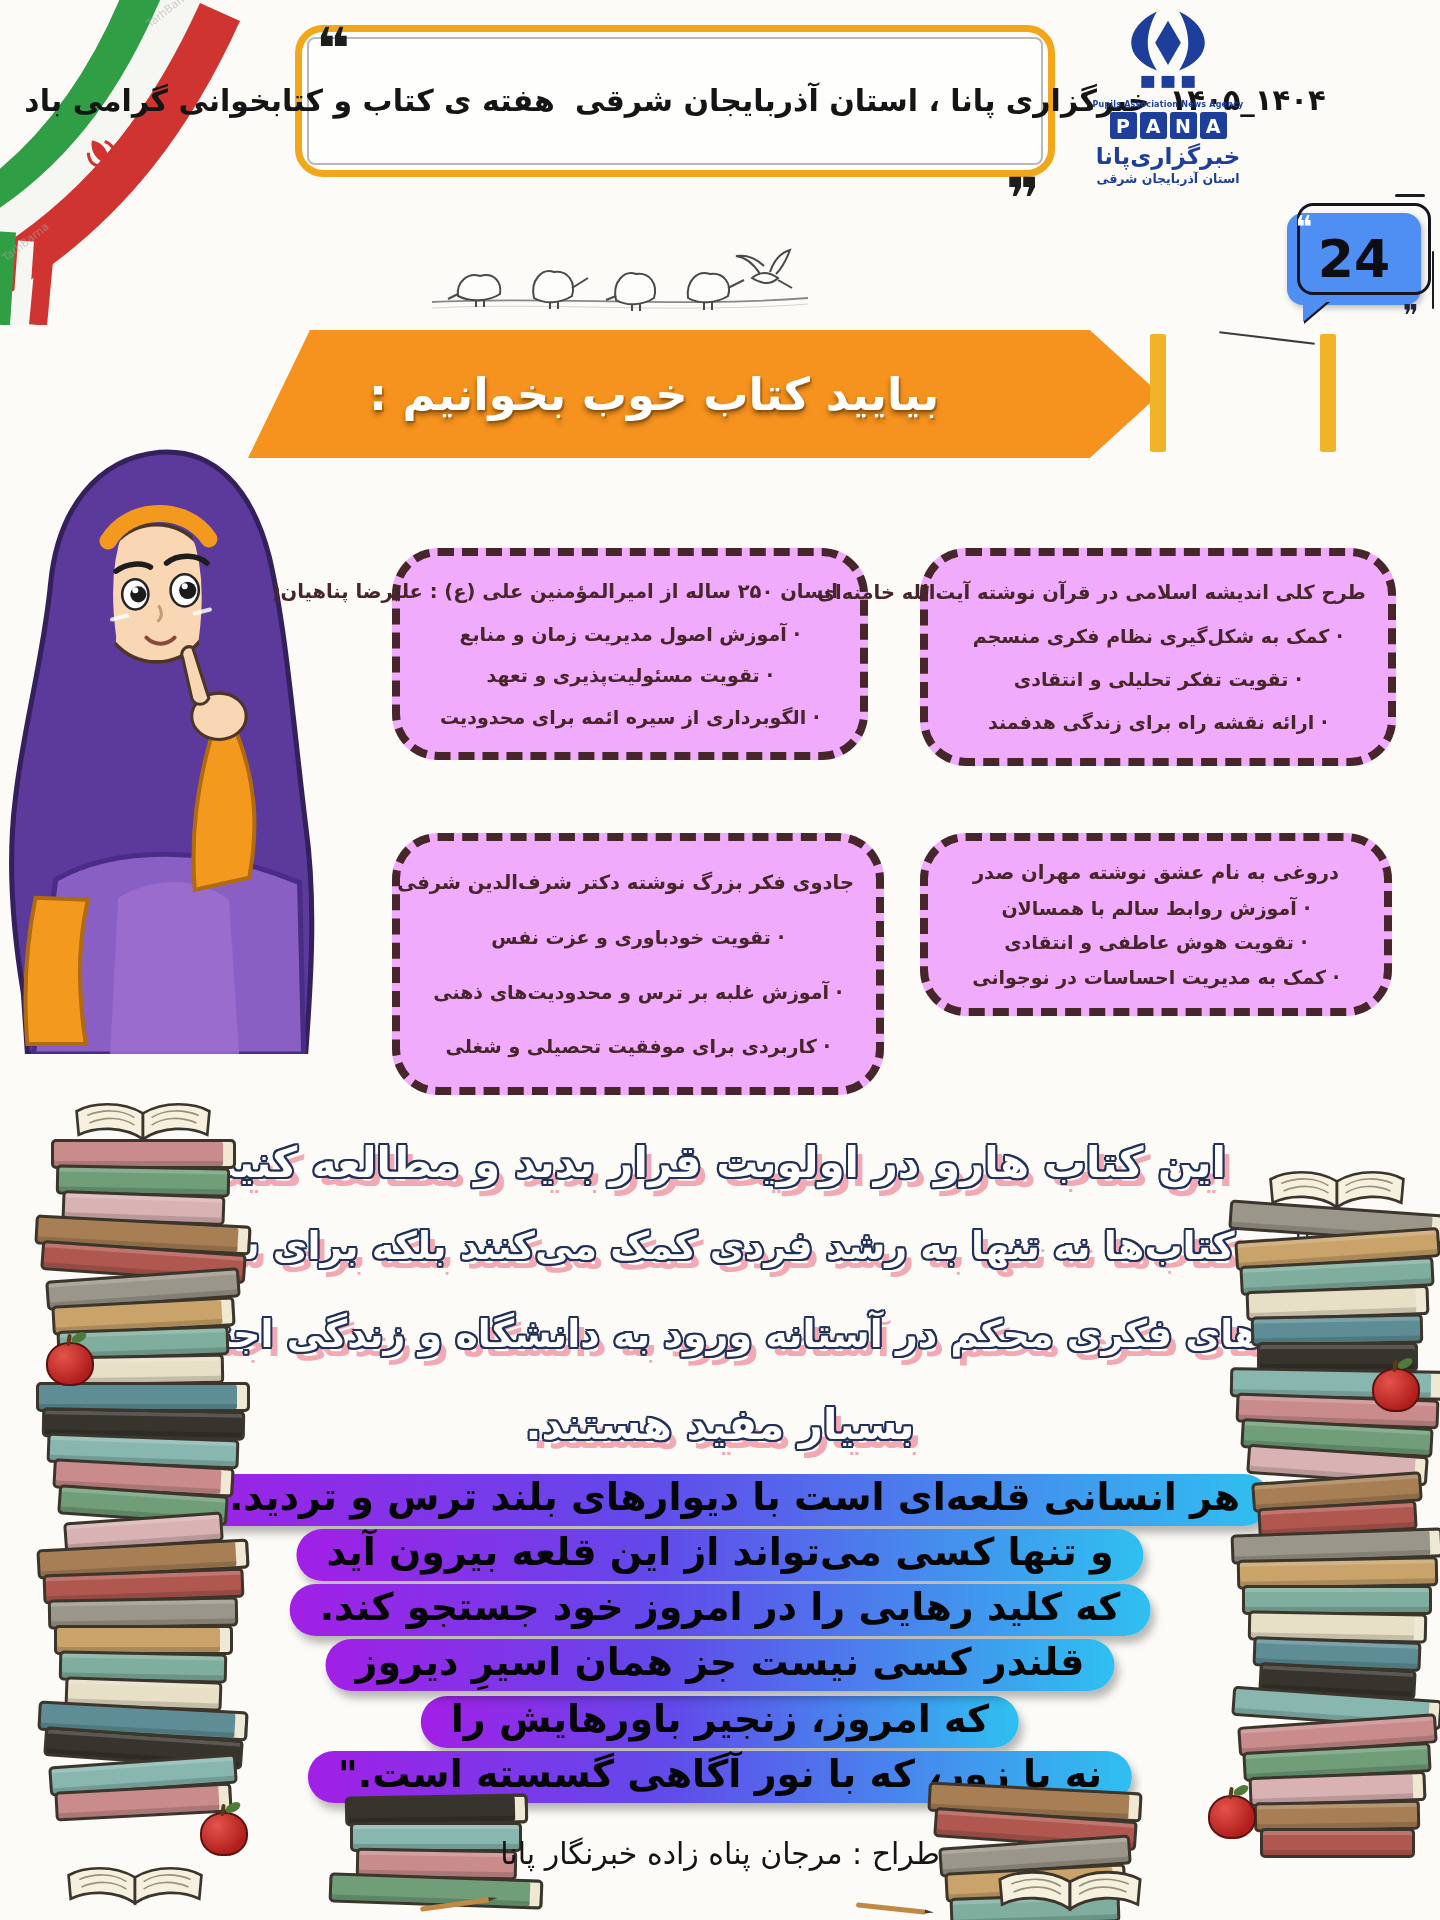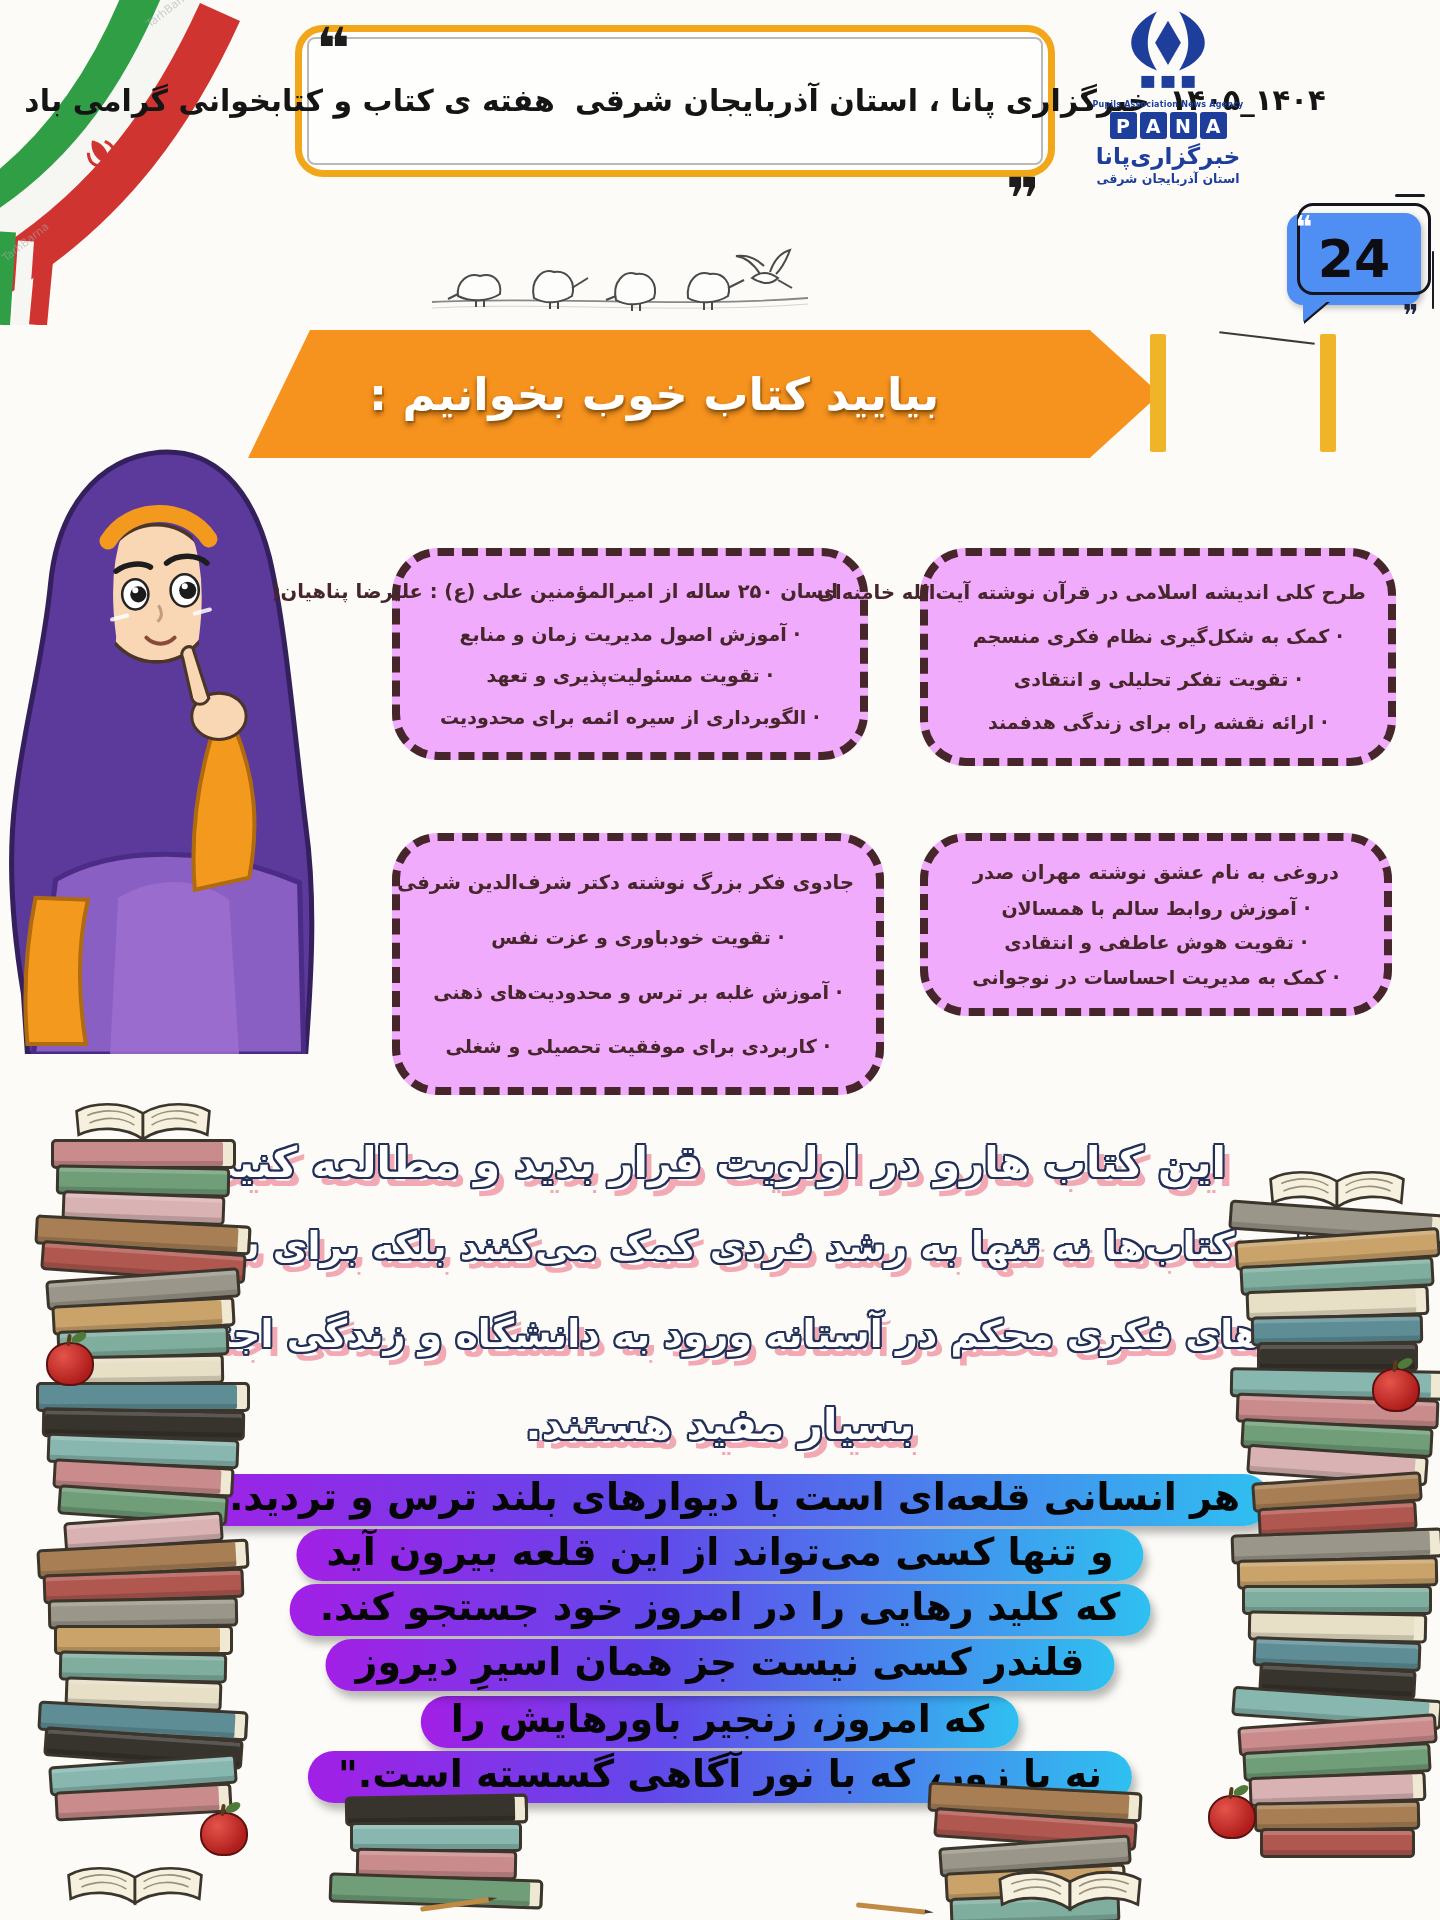--- a/index.html
+++ b/index.html
@@ -350,14 +350,15 @@
 
   <svg class="corner-book" style="left:60px;top:1862px;" width="150" height="50" viewBox="0 0 140 46">
       <use href="#openbook"></use>
     </svg>
   <svg class="corner-book" style="left:990px;top:1866px;" width="160" height="52" viewBox="0 0 140 46">
       <use href="#openbook"></use>
     </svg>
   <span class="pencil" style="left:420px;top:1902px;transform:rotate(-8deg);"></span>
   <span class="pencil" style="left:856px;top:1906px;transform:rotate(6deg);"></span>
 
+  <div class="footer fa">طراح : مرجان پناه زاده خبرنگار پانا</div>
 
 </div>
 
 </body></html>

